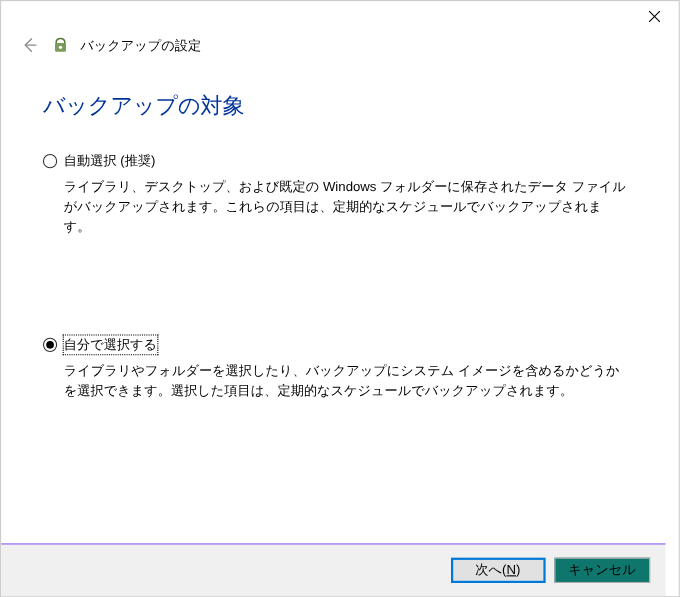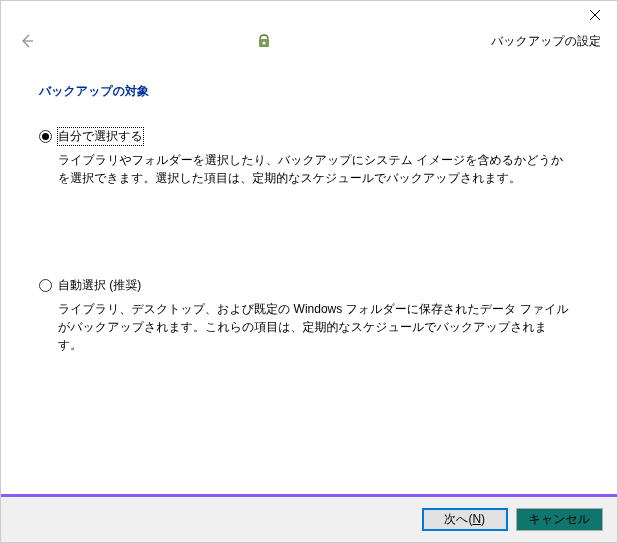--- a/index.html
+++ b/index.html
@@ -25,21 +25,20 @@
       align-items: center;
       justify-content: center;
       cursor: pointer;
     }
     .close-btn svg { width: 10px; height: 10px; }
     .header {
       display: flex;
       align-items: center;
       padding: 0 16px 8px 16px;
       gap: 10px;
-      justify-content: space-between;
     }
     .back-arrow {
       width: 20px;
       height: 20px;
       display: flex;
       align-items: center;
       justify-content: center;
       cursor: pointer;
       color: #555;
     }
@@ -50,22 +49,22 @@
     }
     .header-title {
       font-size: 12px;
       color: #000;
     }
     .content {
       padding: 24px 38px 0 38px;
     }
     .page-title {
       color: #003399;
-      font-size: 12px;
-      font-weight: bold;
+      font-size: 20px;
+      font-weight: normal;
       margin-bottom: 28px;
     }
     .option-group {
       margin-bottom: 90px;
     }
     .option-row {
       display: flex;
       align-items: center;
       gap: 6px;
       margin-bottom: 6px;
@@ -102,24 +101,24 @@
       font-size: 12px;
       color: #000;
       line-height: 1.5;
       margin-left: 19px;
       margin-right: 10px;
     }
     .footer {
       position: absolute;
       bottom: 0;
       left: 0;
-      right: 0;
+      right: 12px;
       height: 48px;
       background: #f0f0f0;
-      border-top: 3px solid #8b5cf6;
+      border-top: 1px solid #8b5cf6;
       display: flex;
       justify-content: flex-end;
       align-items: center;
       padding-right: 14px;
       gap: 8px;
       padding-left: 36px;
     }
     .btn {
       min-width: 86px;
       height: 23px;
@@ -163,32 +162,32 @@
     </svg>
   </span>
   <span class="header-title">バックアップの設定</span>
 </div>
 
 <div class="content">
   <h1 class="page-title">バックアップの対象</h1>
 
   <div class="option-group">
     <div class="option-row">
+      <span class="radio"></span>
+      <span class="option-label">自動選択 (推奨)</span>
+    </div>
+    <div class="option-desc">ライブラリ、デスクトップ、および既定の Windows フォルダーに保存されたデータ ファイルがバックアップされます。これらの項目は、定期的なスケジュールでバックアップされます。</div>
+  </div>
+
+  <div class="option-group">
+    <div class="option-row">
       <span class="radio selected"></span>
       <span class="option-label focused">自分で選択する</span>
     </div>
     <div class="option-desc">ライブラリやフォルダーを選択したり、バックアップにシステム イメージを含めるかどうかを選択できます。選択した項目は、定期的なスケジュールでバックアップされます。</div>
-  </div>
-
-  <div class="option-group">
-    <div class="option-row">
-      <span class="radio"></span>
-      <span class="option-label">自動選択 (推奨)</span>
-    </div>
-    <div class="option-desc">ライブラリ、デスクトップ、および既定の Windows フォルダーに保存されたデータ ファイルがバックアップされます。これらの項目は、定期的なスケジュールでバックアップされます。</div>
   </div>
 </div>
 
 <div class="footer">
   <button class="btn primary">
     <span>次へ(</span><span class="underline">N</span><span>)</span>
   </button>
   <button class="btn">キャンセル</button>
 </div>
 

